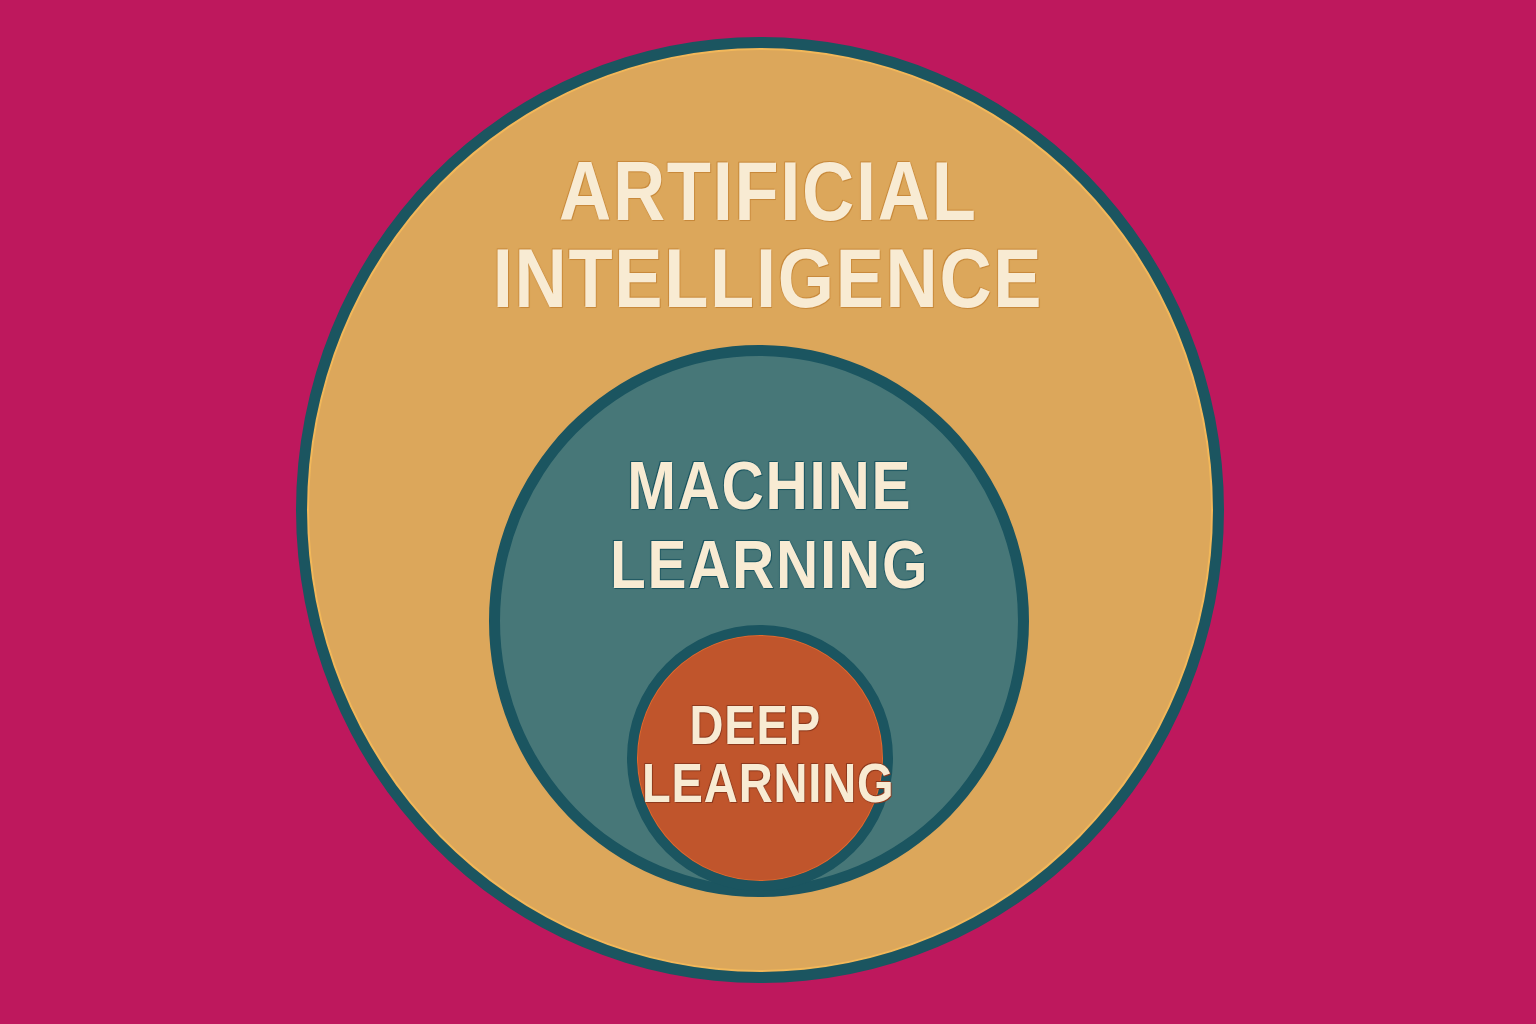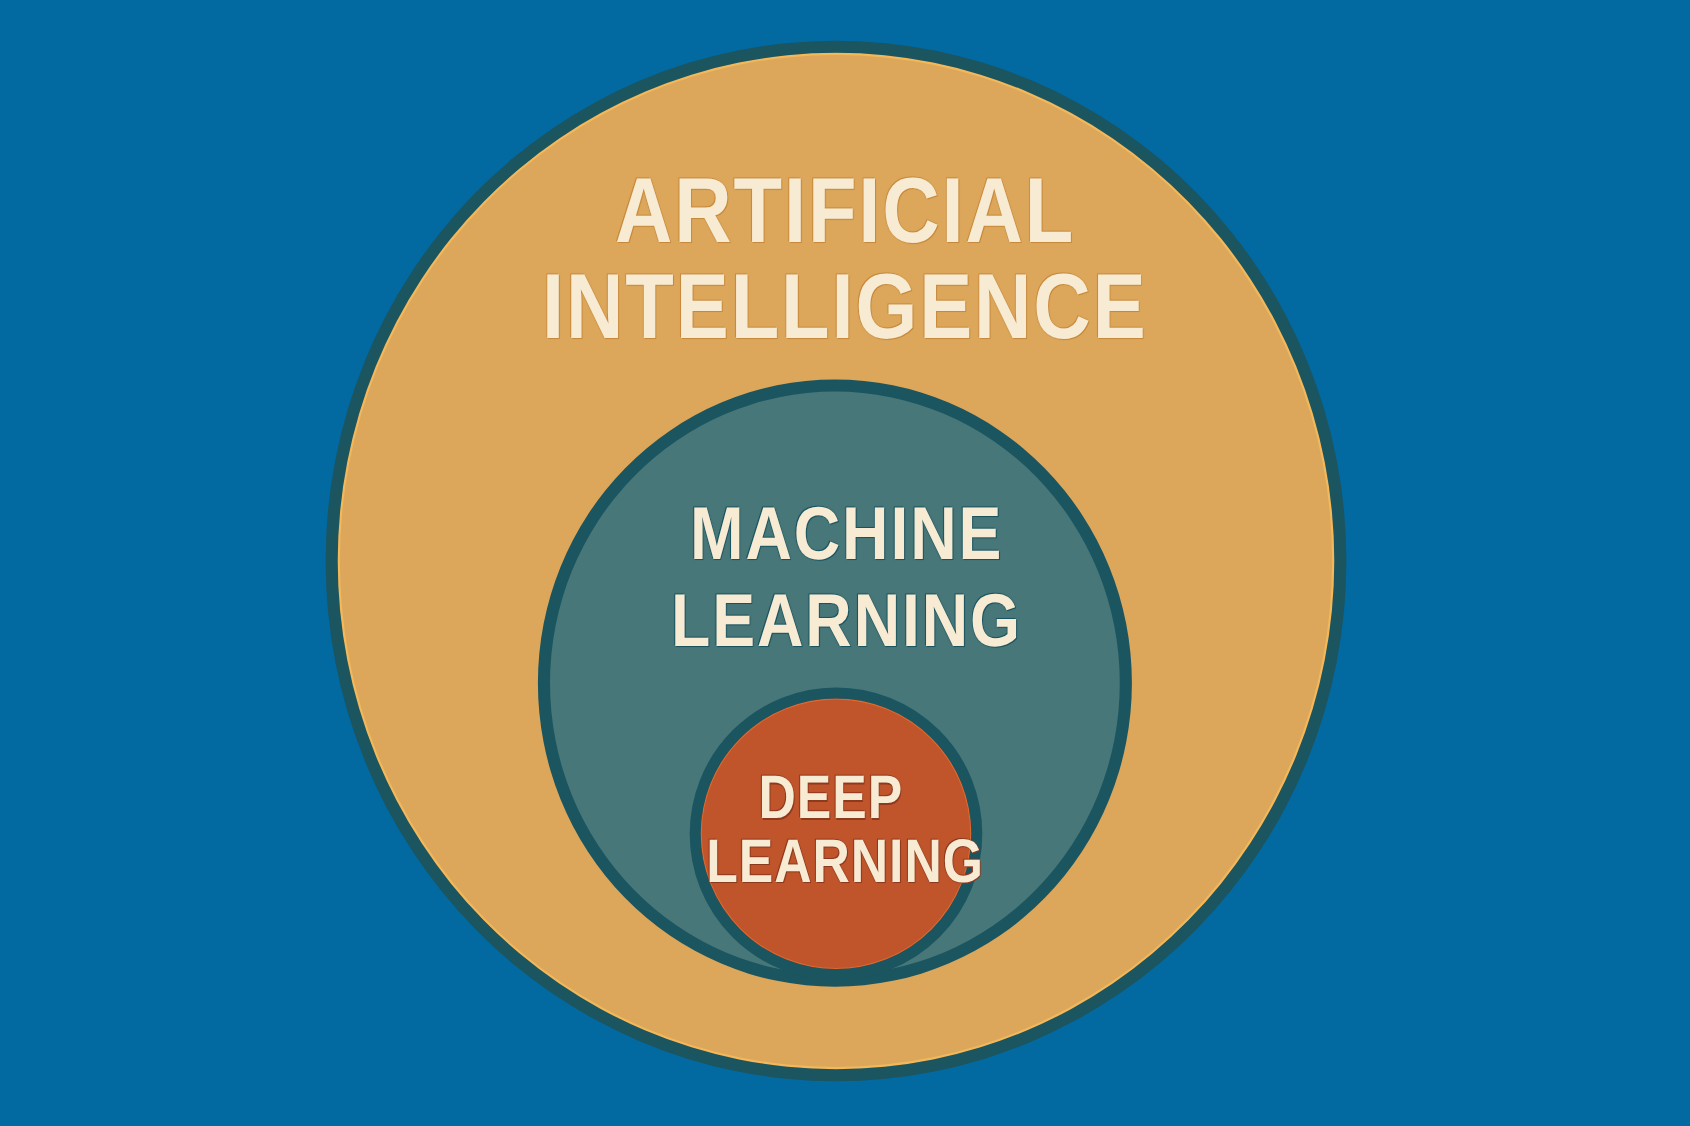--- a/index.html
+++ b/index.html
@@ -7,21 +7,21 @@
       padding: 0;
       width: 1536px;
       height: 1024px;
       overflow: hidden;
       background: #477778;
     }
     .canvas {
       position: relative;
       width: 1536px;
       height: 1024px;
-      background: #0369a1;
+      background: #be185d;
     }
     .circle {
       position: absolute;
       border-radius: 50%;
       box-sizing: border-box;
     }
     .outer {
       left: 296px;
       top: 37px;
       width: 928px;

